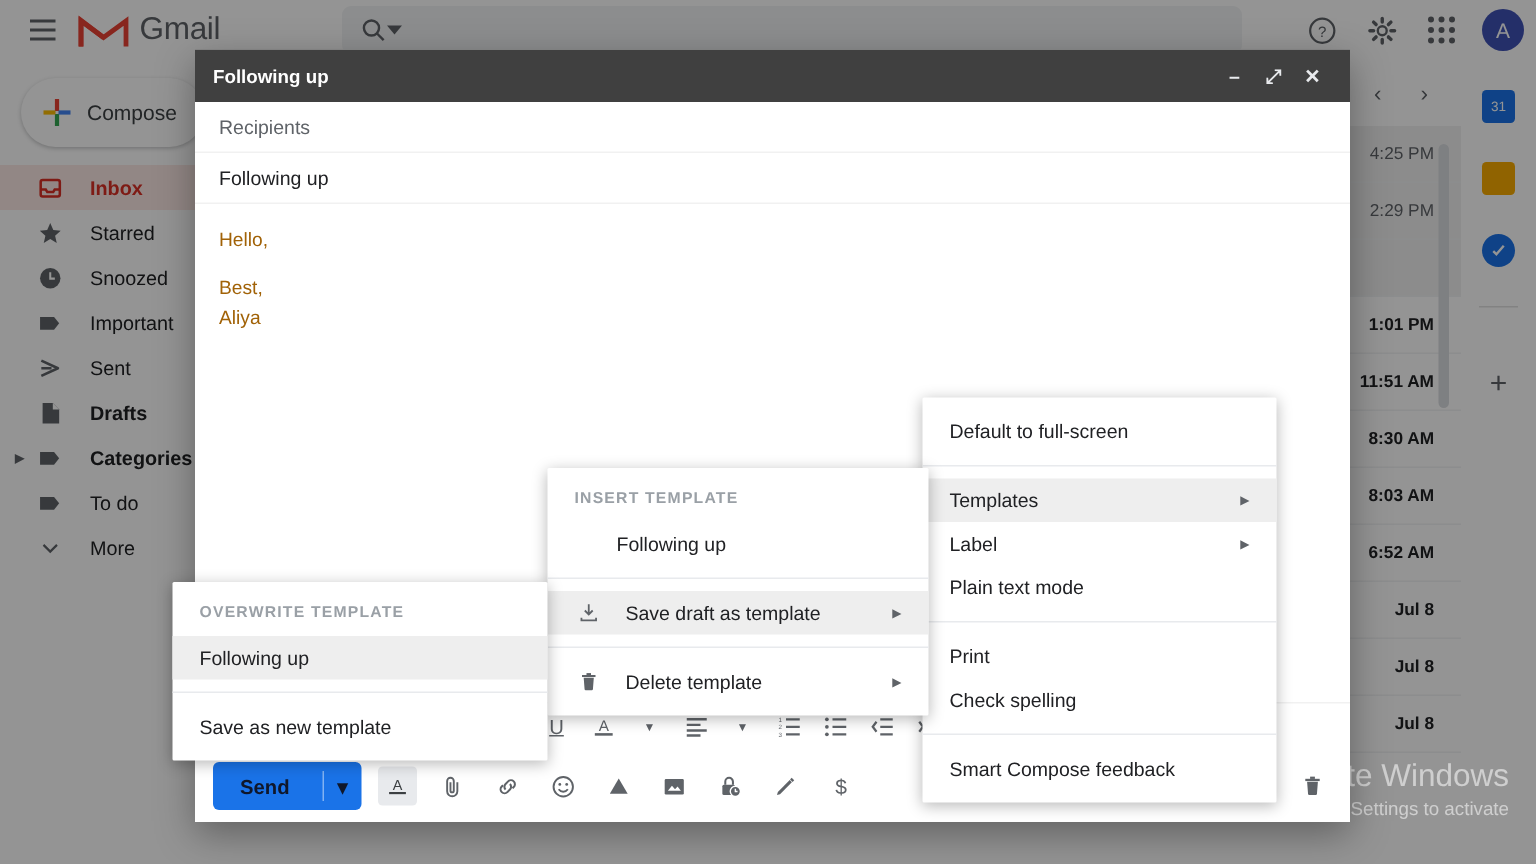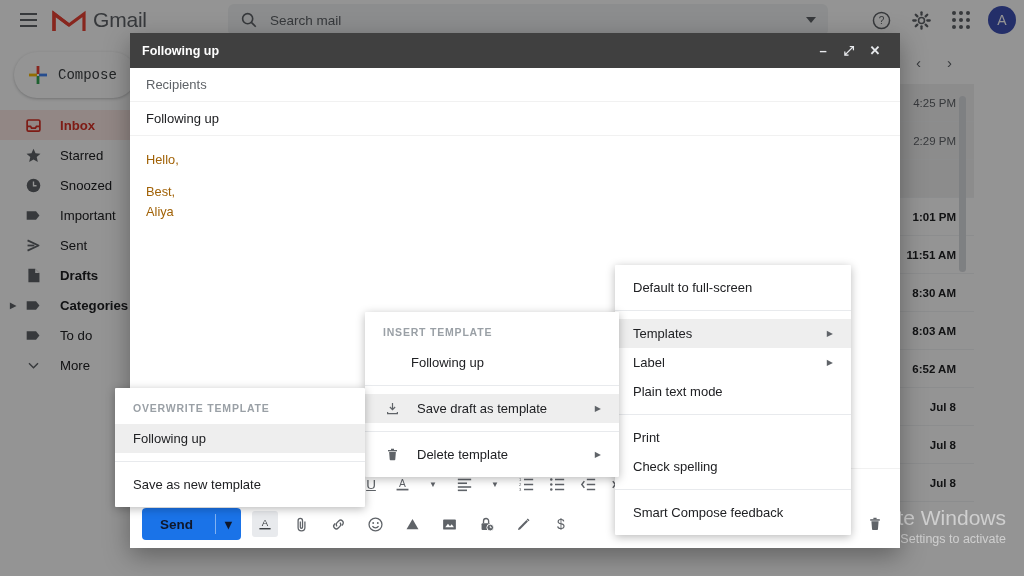--- a/index.html
+++ b/index.html
@@ -40,21 +40,21 @@
             display:flex; align-items:center; justify-content:center; font-size:14px; margin-left:4px; }
   .apps-grid { display:grid; grid-template-columns:repeat(3,4px); grid-template-rows:repeat(3,4px); gap:3px; }
   .apps-grid i { width:4px; height:4px; background:#5f6368; border-radius:50%; display:block; }
 
   
   .gm-side { position:absolute; top:40px; left:0; width:215px; bottom:0; background:#fff; }
   .compose-btn { margin:12px 0 0 14px; width:122px; height:46px; border-radius:24px; background:#fff;
                  box-shadow:0 1px 3px rgba(60,64,67,.3); display:flex; align-items:center; gap:10px;
                  padding-left:14px; }
   .plus-ico { width:20px; height:20px; position:relative; flex:none; }
-  .compose-lbl { font-size:14px; color:#3c4043;font-family:Liberation Mono, monospace; }
+  .compose-lbl { font-size:14px; color:#3c4043; }
 
   .nav-list { margin-top:12px; }
   .nav-item { height:30px; display:flex; align-items:center; padding-left:24px; gap:18px;
               border-radius:0 16px 16px 0; font-size:13.2px; color:#202124; }
   .nav-item.active { background:#fce8e6; color:#d93025; font-weight:bold; }
   .nav-item.bold { font-weight:bold; }
   .nav-ico { width:18px; height:18px; flex:none; display:flex; align-items:center; justify-content:center; }
   .nav-expander { width:10px; position:absolute; left:10px; font-size:8px; color:#5f6368; }
 
   
@@ -156,21 +156,20 @@
         <div class="gm-word">Gmail</div>
       </div>
 
       <div class="search-wrap">
         <div class="search-ico">
           <svg width="18" height="18" viewBox="0 0 20 20">
             <circle cx="8.5" cy="8.5" r="5.6" fill="none" stroke="#5f6368" stroke-width="1.8"></circle>
             <line x1="12.6" y1="12.6" x2="17.5" y2="17.5" stroke="#5f6368" stroke-width="1.8"></line>
           </svg>
         </div>
-        <input class="search-input" readonly="" placeholder="Search mail" style="">
         <div class="search-caret"></div>
       </div>
 
       <div class="hdr-right">
         <div class="hdr-btn">
           <svg width="21" height="21" viewBox="0 0 24 24">
             <circle cx="12" cy="12" r="9.2" fill="none" stroke="#5f6368" stroke-width="1.7"></circle>
             <text x="12" y="16.4" font-size="11.5" fill="#5f6368" text-anchor="middle" font-family="Liberation Sans, sans-serif">?</text>
           </svg>
         </div>
@@ -343,20 +342,33 @@
         </div>
       <div class="mail-row">
           <span>Jul 8</span>
         </div>
       <div class="mail-row">
           <span>Jul 8</span>
         </div>
       <div class="scroll-track"></div>
     </div>
 
+    <div class="gm-rail">
+      <div class="rail-ico" style="background:#1a73e8;">
+        <span>31</span>
+      </div>
+      <div class="rail-ico" style="background:#f9ab00;"></div>
+      <div class="rail-ico" style="background:#1a73e8;border-radius:50%;">
+        <svg width="14" height="14" viewBox="0 0 20 20">
+            <path d="M5 10.5l3 3 7-8" fill="none" stroke="#fff" stroke-width="2.3"></path>
+          </svg>
+      </div>
+      <div class="rail-div"></div>
+      <div class="rail-plus">+</div>
+    </div>
   </div>
 
   <div class="dim-overlay"></div>
 
   <div class="watermark">
     <div class="wm1">Activate Windows</div>
     <div class="wm2">Go to Settings to activate</div>
   </div>
 
   <div class="compose-win">

